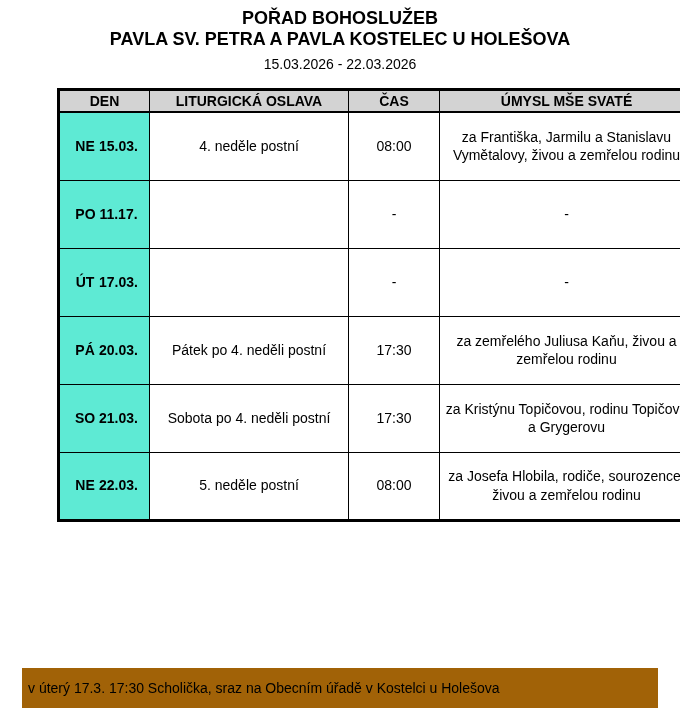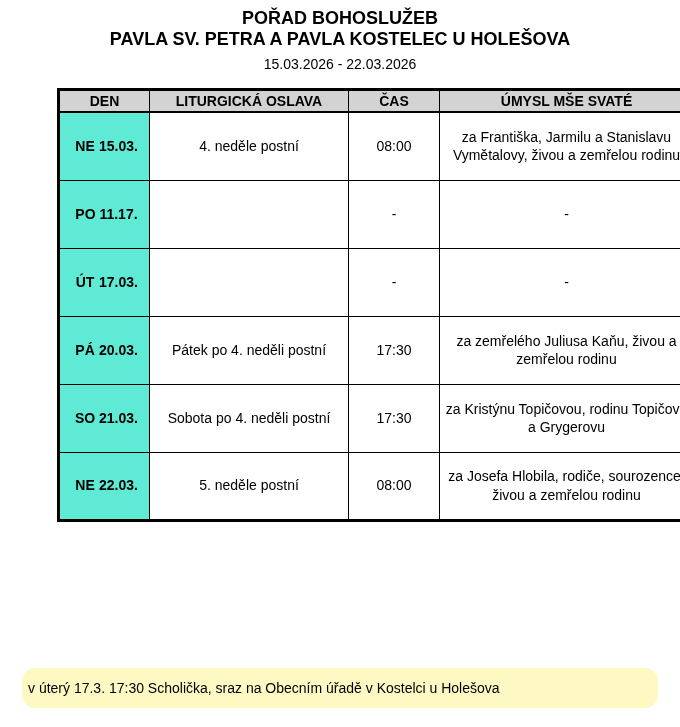--- a/index.html
+++ b/index.html
@@ -68,27 +68,26 @@
   td.day-cell .abbr {
     display: inline-block;
     min-width: 28px;
   }
   .footer-note {
     position: absolute;
     left: 22px;
     top: 668px;
     width: 636px;
     height: 40px;
-    background: #fef9c3;
+    background: #a16207;
     display: flex;
     align-items: center;
     box-sizing: border-box;
     padding-left: 6px;
     font-size: 14px;
-    border-radius: 13px;
   }
 </style>
 </head>
 <body>
 
 <div class="page">
 
   <div class="doc-header">
     <div class="title-line">POŘAD BOHOSLUŽEB</div>
     <div class="title-line">PAVLA SV. PETRA A PAVLA KOSTELEC U HOLEŠOVA</div>

